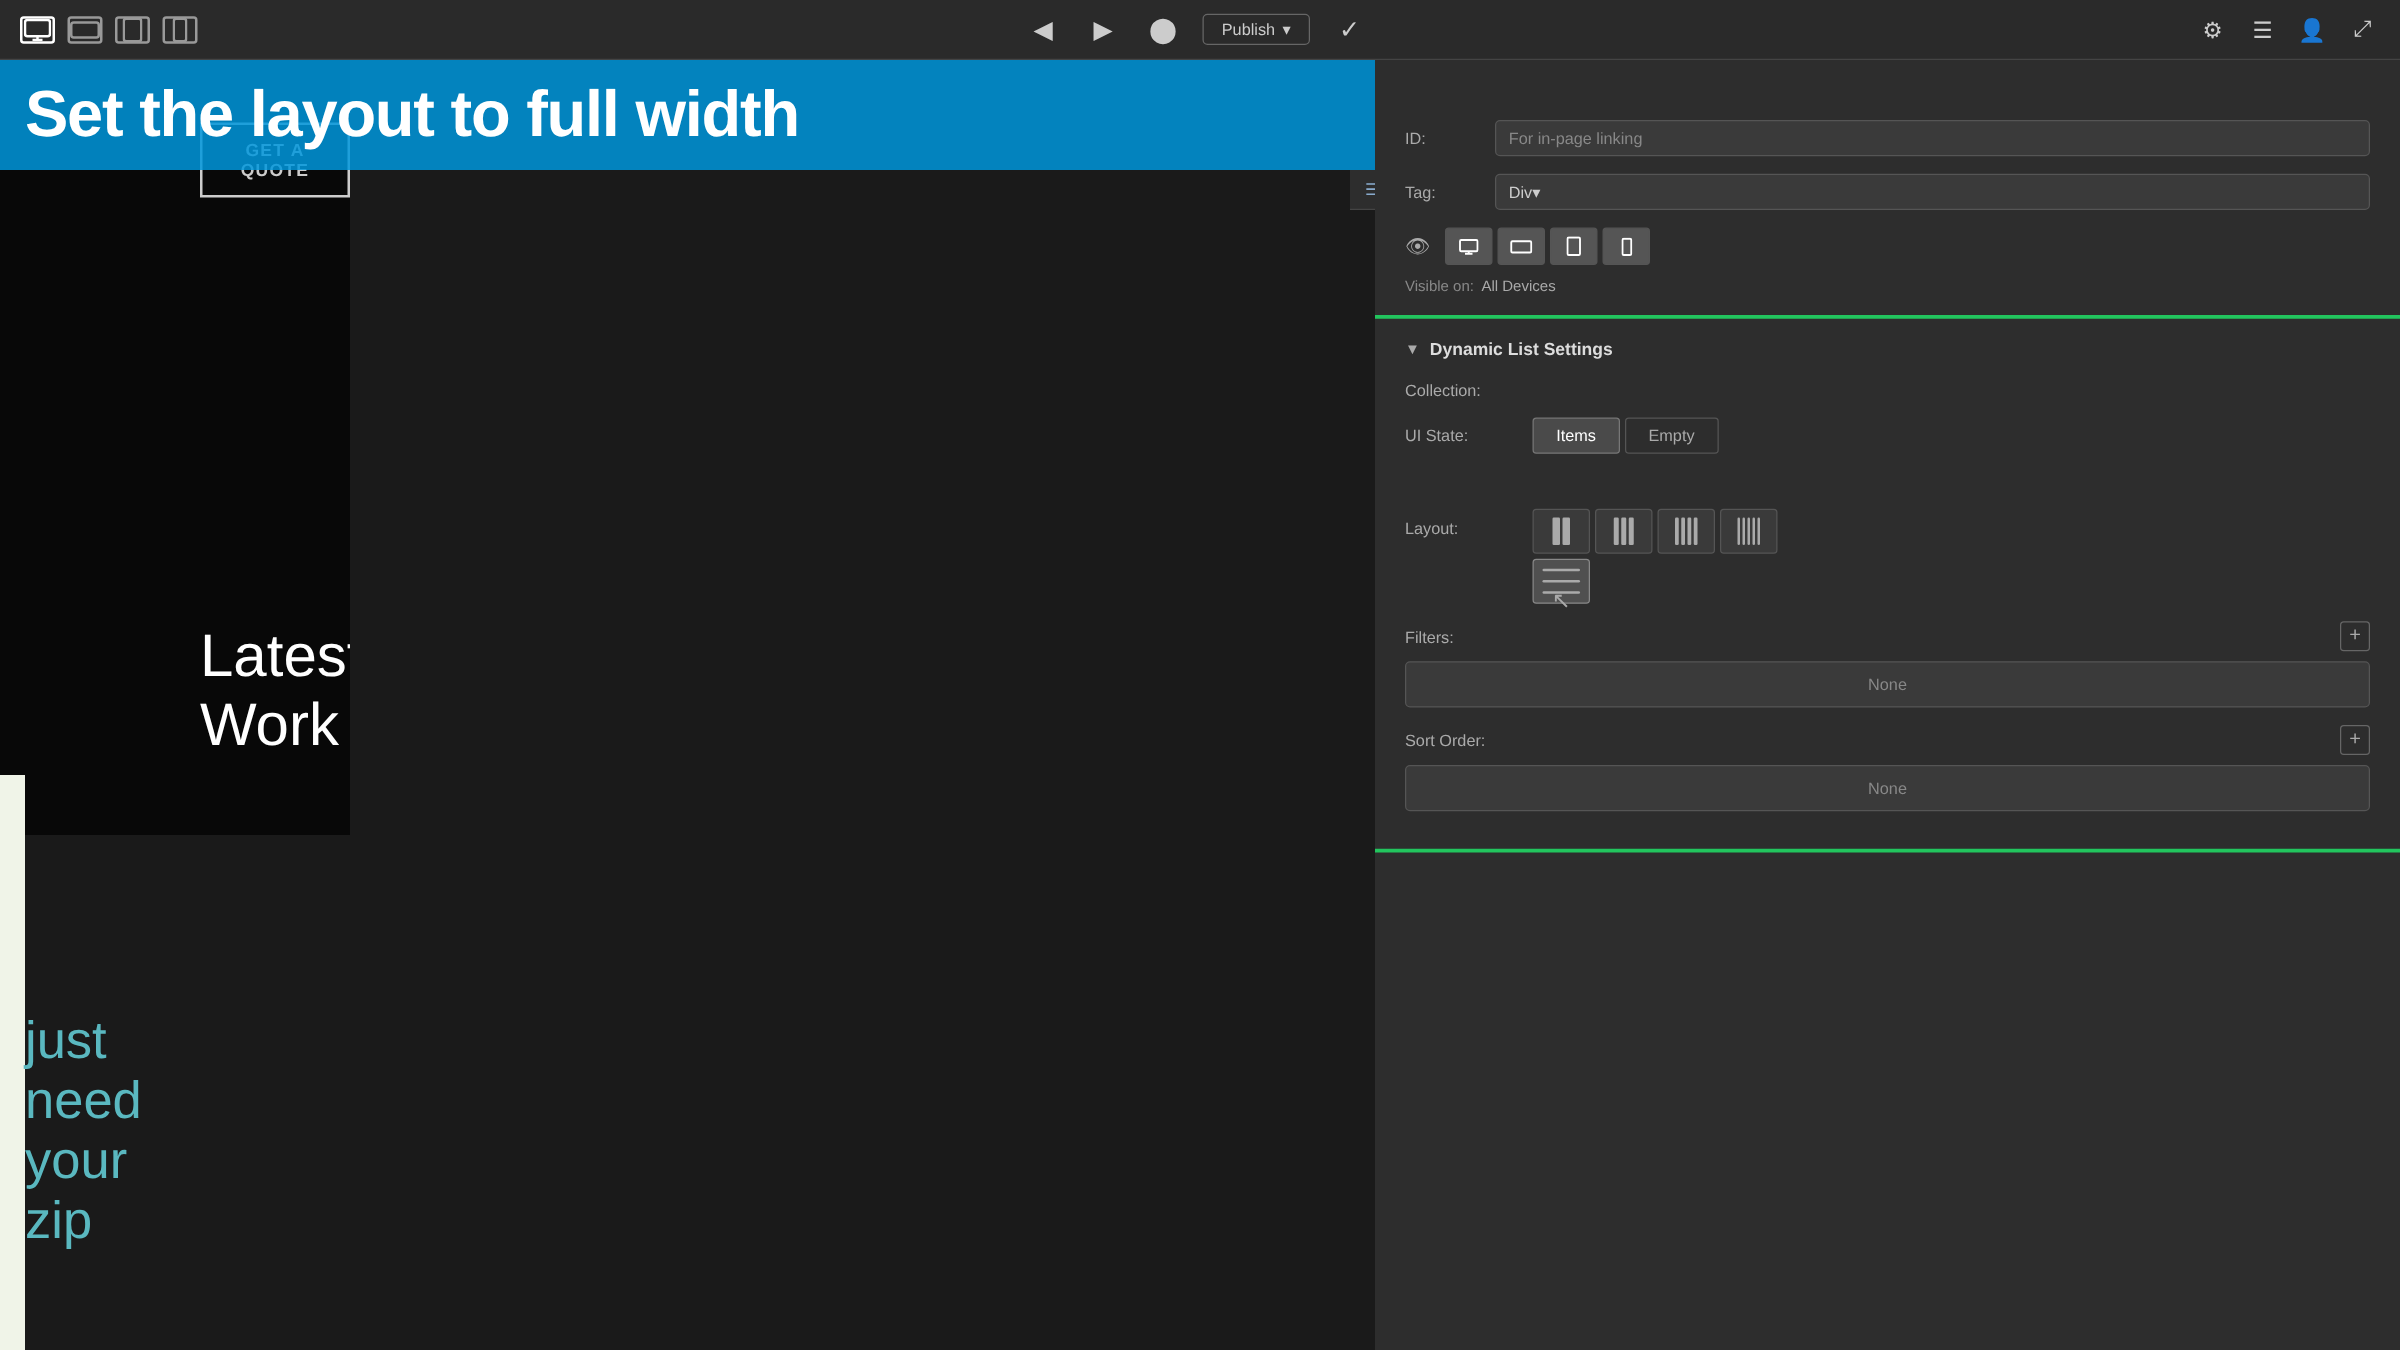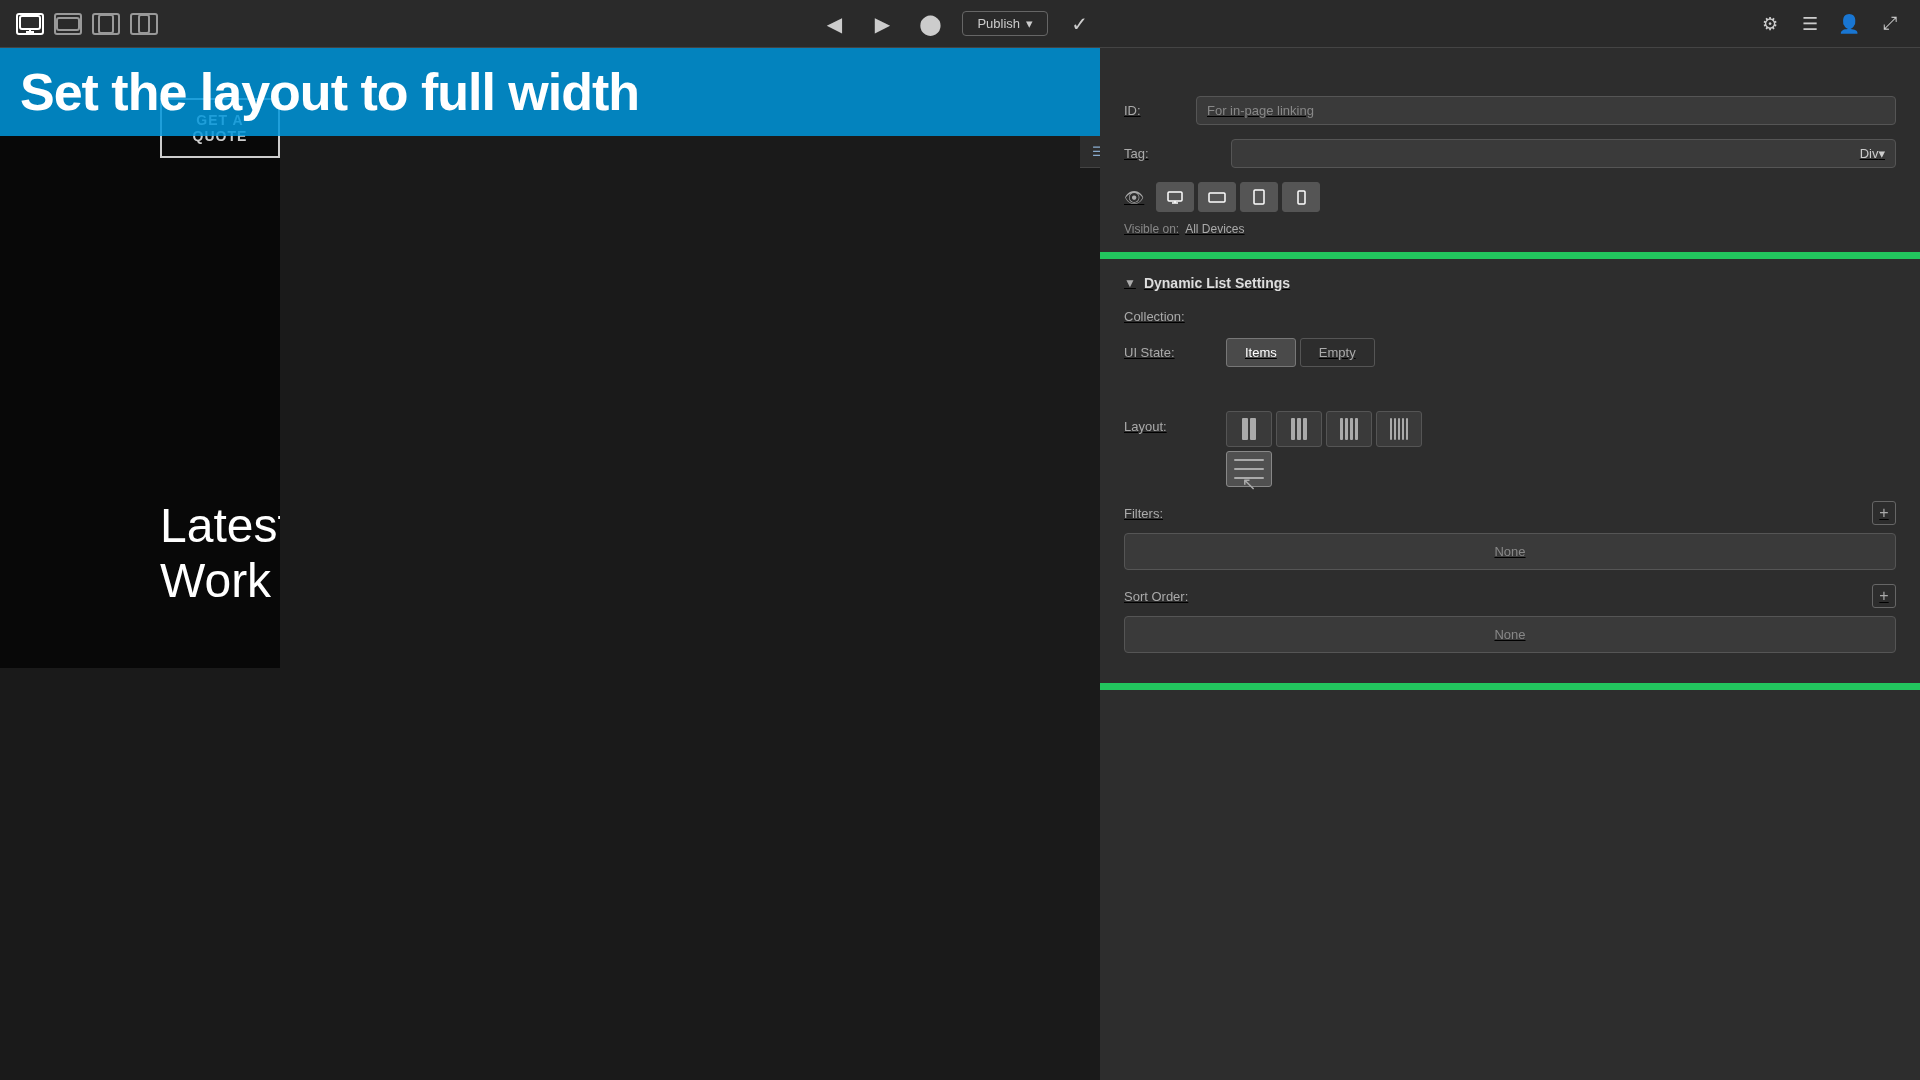--- a/index.html
+++ b/index.html
@@ -221,22 +221,21 @@
       background: #2d2d2d;
       display: flex;
       flex-direction: column;
       overflow-y: auto;
       flex-shrink: 0;
       padding-top: 32px;
     }
 
     .panel-section {
       padding: 16px 24px;
-      border-bottom: 7px solid #22c55e;
-      text-decoration: underline;
+      border-bottom: 3px solid #22c55e;
     }
 
     .field-row {
       display: flex;
       align-items: center;
       margin-bottom: 14px;
       gap: 12px;
     }
     .field-label {
       color: #aaa;
@@ -259,23 +258,22 @@
       flex: 1;
       background: #3a3a3a;
       border: 1px solid #555;
       border-radius: 4px;
       color: #ccc;
       font-size: 13px;
       padding: 6px 10px;
       outline: none;
       display: flex;
       align-items: center;
-      justify-content: flex-end;
-      cursor: pointer;
-      margin-left: 35px;
+      justify-content: flex-start;
+      cursor: pointer;
     }
 
     
     .visibility-row {
       display: flex;
       align-items: center;
       gap: 12px;
       margin-bottom: 10px;
     }
     .eye-icon {
@@ -581,20 +579,23 @@
       <span class="overlay-banner-text">Set the layout to full width</span>
     </div>
 
     <div class="canvas-content">
       <div class="canvas-dark-section">
         <div class="canvas-dark-overlay"></div>
         <div class="canvas-top-section">
           <button class="get-quote-btn">GET A QUOTE</button>
         </div>
         <span class="latest-work-text">Latest Work</span>
+      </div>
+      <div class="canvas-light-section">
+        <span class="zip-text">just need your zip</span>
       </div>
 
     </div>
 
     <div class="breadcrumb-bar">
       <span class="breadcrumb-icon">☰</span>
 
     </div>
   </div>
 

